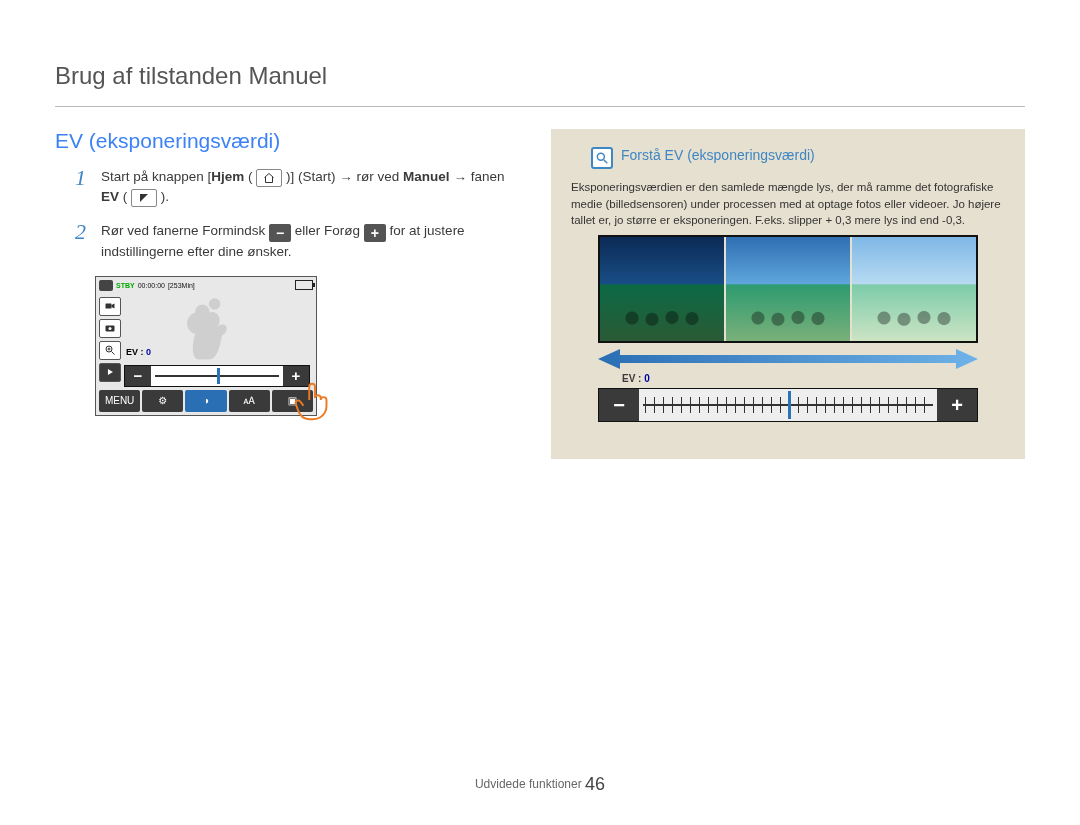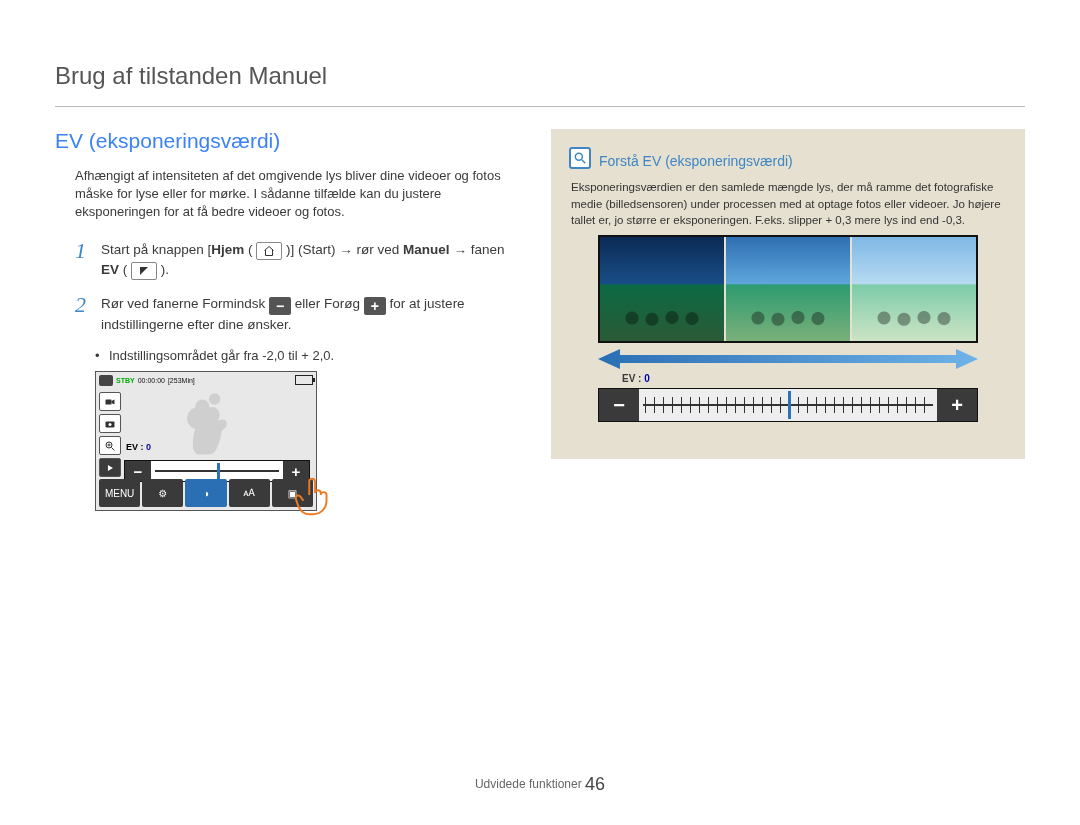--- a/index.html
+++ b/index.html
@@ -156,44 +156,45 @@
   }
   .ev-track {
     flex:1; background:#fff; position:relative;
   }
   .ev-track::before{
     content:""; position:absolute; left:4px; right:4px; top:50%; height:2px; background:#333; transform:translateY(-50%);
   }
   .ev-marker{ position:absolute; left:50%; top:2px; bottom:2px; width:3px; background:#2c72b6; }
 
   .camui-bottomrow {
-    position:absolute; left:3px; bottom:3px; right:3px; height:28px;
+    position:absolute; left:3px; bottom:3px; right:3px; height:22px;
     display:flex; gap:2px;
   }
   .bottom-tab {
     flex:1; background:#3a3a3a; color:#fff; font-size:10px;
     display:flex; align-items:center; justify-content:center; border-radius:2px;
   }
   .bottom-tab.active { background:#2a6fb4; }
 
   .finger {
     position:absolute; right:-22px; bottom:-8px; color:#ec7a23;
   }
 
   
   .info-card {
     background: #e6e0d0;
     padding: 18px 18px 22px 18px;
     min-height: 330px;
   }
   .info-head {
     display: flex;
-    align-items: flex-end;
+    align-items: flex-start;
     gap: 8px;
     margin-bottom: 10px;
+    margin-left: 22px;
   }
   .info-icon {
     width: 22px; height: 22px; border:2px solid #3e86c4; border-radius:3px;
     display:flex; align-items:center; justify-content:center;
     background:#fff;
   }
   .info-icon svg { width:14px; height:14px; }
   .info-title { color:#3e86c4; font-size:14px; font-weight:400; }
   .info-body {
     font-size: 11.5px; line-height:1.45; color:#333; padding-left:2px;
@@ -248,21 +249,20 @@
 <body>
 
 <h1 class="page-title">Brug af tilstanden Manuel</h1>
 <hr class="title-rule">
 
 <div class="columns">
 
   <div class="col-left">
     <h2 class="section-heading">EV (eksponeringsværdi)</h2>
 
-    <p class="intro">Afhængigt af intensiteten af det omgivende lys bliver dine videoer og fotos måske for lyse eller for mørke. I sådanne tilfælde kan du justere eksponeringen for at få bedre videoer og fotos.</p>
 
     <div class="step">
       <div class="step-num">1</div>
       <div class="step-body">
         <span>Start på knappen [</span><span class="bold">Hjem</span><span> ( </span><span class="inline-icon box-white">
           <svg viewBox="0 0 24 24" width="12" height="12" fill="none" stroke="#333" stroke-width="2">
               <path d="M3 11 L12 3 L21 11 M5 10 V21 H19 V10"></path>
             </svg>
         </span><span> )] (Start) → rør ved </span><span class="bold">Manuel</span><span> → fanen </span><span class="bold">EV</span><span> ( </span><span class="inline-icon box-white">
           <svg viewBox="0 0 24 24" width="12" height="12" fill="#333">
@@ -272,21 +272,20 @@
       </div>
     </div>
 
     <div class="step">
       <div class="step-num">2</div>
       <div class="step-body">
         <span>Rør ved fanerne Formindsk </span><span class="inline-icon">−</span><span> eller Forøg </span><span class="inline-icon">+</span><span> for at justere indstillingerne efter dine ønsker.</span>
       </div>
     </div>
 
-    <p class="bullet">Indstillingsområdet går fra -2,0 til + 2,0.</p>
 
     <div class="camui">
       <div class="camui-top">
         <span class="cam-chip"></span>
         <span class="cam-stby">STBY</span>
         <span class="cam-time">00:00:00</span>
         <span class="cam-time">[253Min]</span>
       </div>
       <div class="camui-battery"></div>
 

